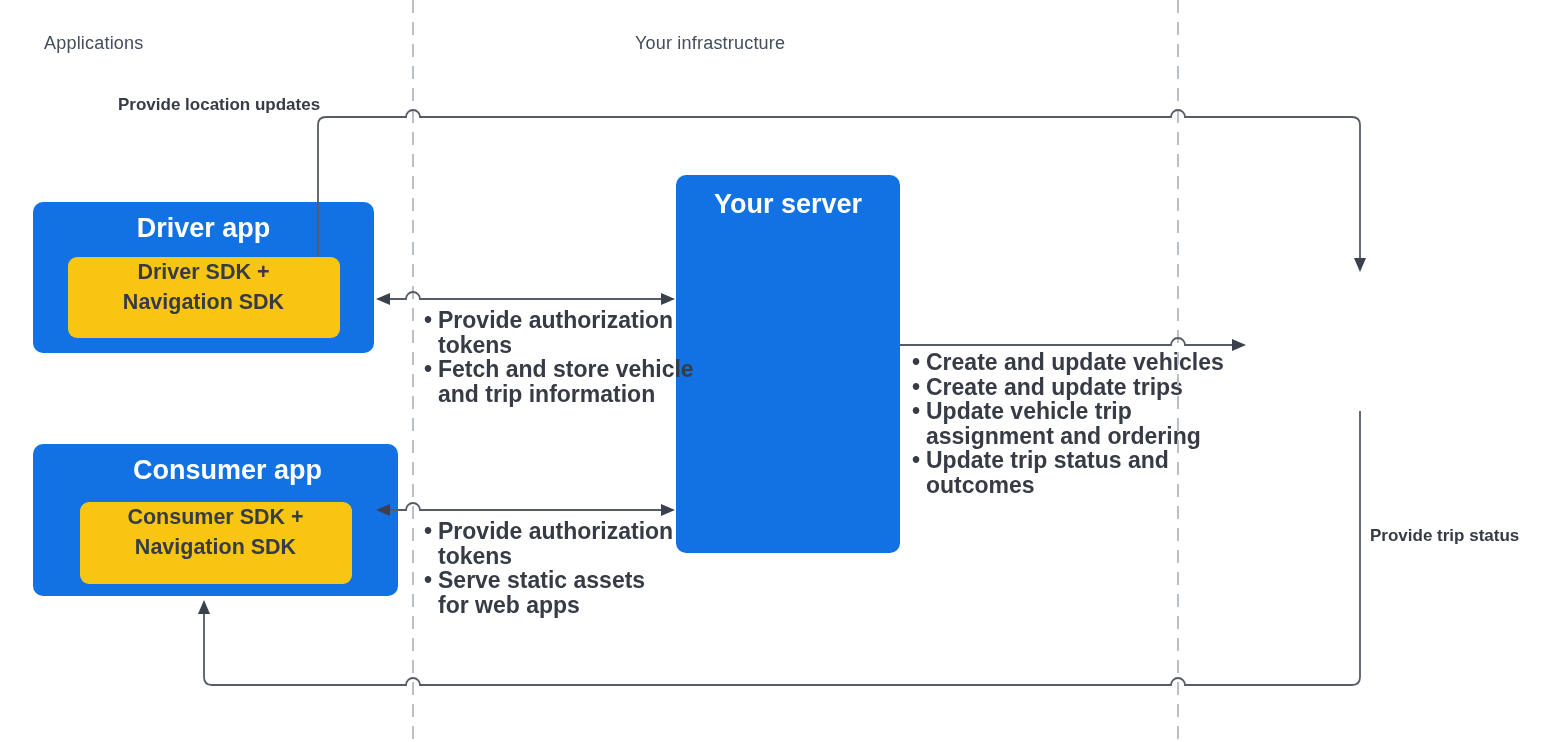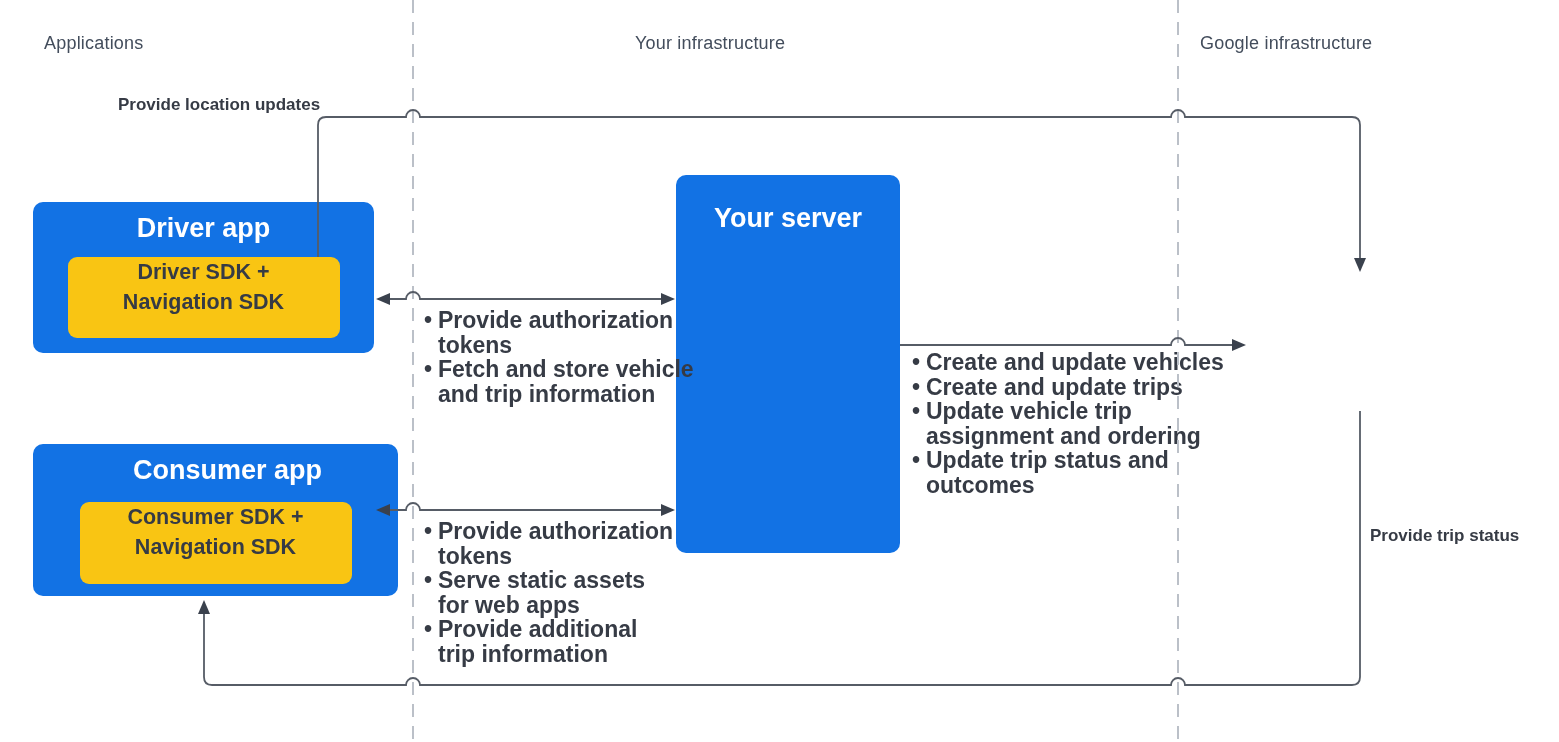--- a/index.html
+++ b/index.html
@@ -35,21 +35,20 @@
   .bullet-lines div{white-space:nowrap;line-height:24.5px;}
   svg.overlay{position:absolute;left:0;top:0;pointer-events:none;}
 </style>
 </head>
 <body>
 
 <div class="canvas">
 
   <div class="col-header" style="left:44px;">Applications</div>
   <div class="col-header" style="left:635px;">Your infrastructure</div>
-  <div class="col-header" style="left:1200px;">Google infrastructure</div>
 
   <div class="edge-label" style="left:118px;top:95px;">Provide location updates</div>
   <div class="edge-label" style="left:1370px;top:526px;">Provide trip status</div>
 
   <div class="box box-blue" style="left:33px;top:202px;width:341px;height:151px;">
     <div class="box-title">Driver app</div>
     <div class="sdk-box" style="top:55px;height:81px;">
       <div class="sdk-line">Driver SDK +</div>
       <div class="sdk-line">Navigation SDK</div>
     </div>
@@ -57,21 +56,21 @@
 
   <div class="box box-blue" style="left:33px;top:444px;width:341px;height:152px;padding-left:24px;">
     <div class="box-title">Consumer app</div>
     <div class="sdk-box" style="top:58px;height:82px;">
       <div class="sdk-line">Consumer SDK +</div>
       <div class="sdk-line">Navigation SDK</div>
     </div>
   </div>
 
   <div class="box box-blue" style="left:676px;top:175px;width:224px;height:378px;">
-    <div class="box-title" style="padding-top:28px;">Your server</div>
+    <div class="box-title" style="padding-top:14px;">Your server</div>
   </div>
 
 
   <div class="bullets" style="left:424px;top:308px;">
 
   <div class="bullet">
         <span class="bullet-lines">
           <div>Provide authorization</div>
           <div>tokens</div>
         </span>
@@ -88,26 +87,20 @@
   <div class="bullet">
         <span class="bullet-lines">
           <div>Provide authorization</div>
           <div>tokens</div>
         </span>
       </div>
       <div class="bullet">
         <span class="bullet-lines">
           <div>Serve static assets</div>
           <div>for web apps</div>
-        </span>
-      </div>
-      <div class="bullet">
-        <span class="bullet-lines">
-          <div>Provide additional</div>
-          <div>trip information</div>
         </span>
       </div>
     </div>
   <div class="bullets" style="left:912px;top:350px;">
 
   <div class="bullet">
         <span class="bullet-lines">
           <div>Create and update vehicles</div>
         </span>
       </div>

